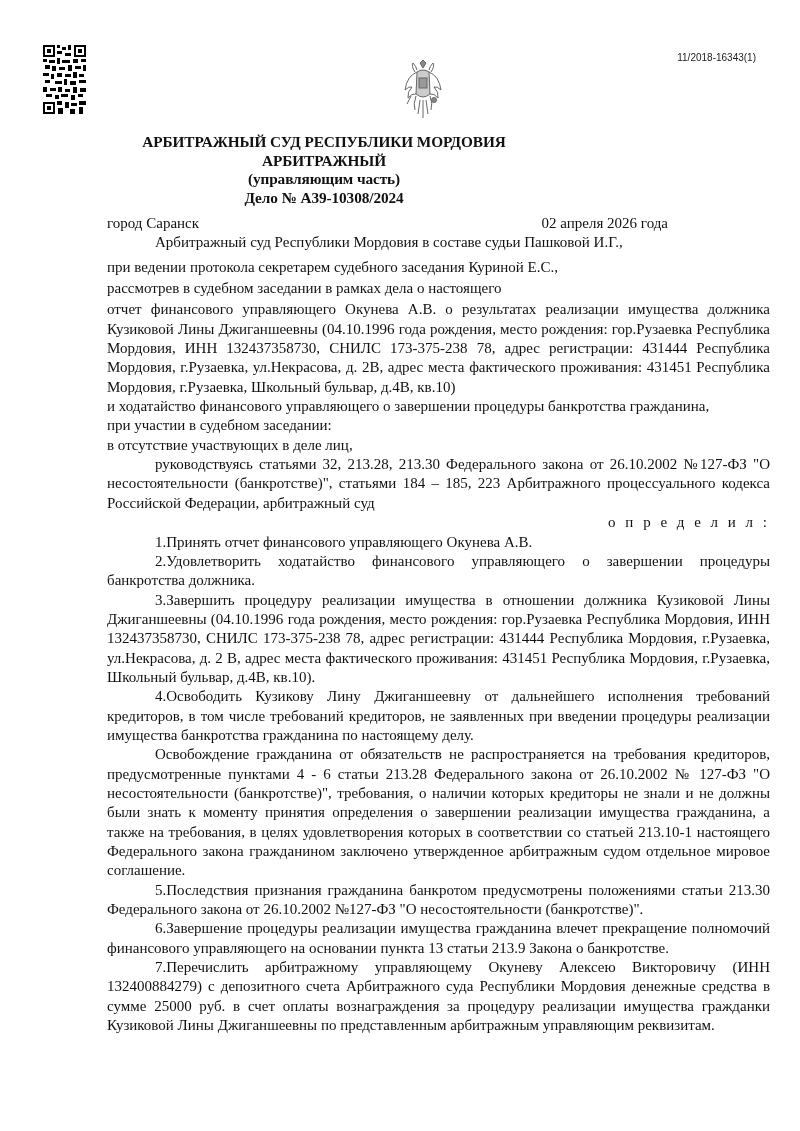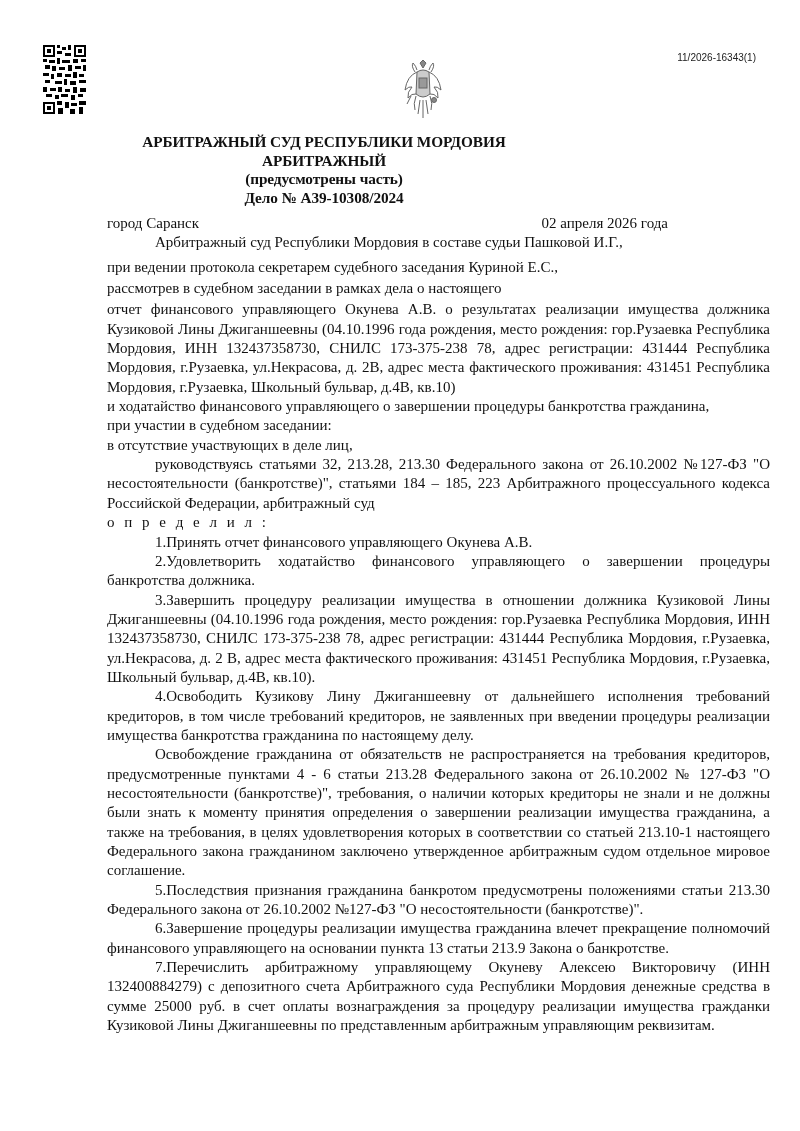--- a/index.html
+++ b/index.html
@@ -8,21 +8,21 @@
   .qr { position: absolute; left: 43px; top: 45px; width: 43px; height: 69px; }
   .docnum { position: absolute; right: 44px; top: 52px; font-family: "Liberation Sans", sans-serif; font-size: 10px; color: #222; }
   .emblem { position: absolute; left: 403px; top: 60px; width: 40px; height: 62px; }
   .header { position: absolute; top: 133px; left: 0; width: 648px; text-align: center; font-weight: bold; font-size: 15.3px; line-height: 18.5px; }
   .header div { letter-spacing: -0.1px; }
   .body { position: absolute; left: 107px; top: 214px; width: 663px; font-size: 15px; line-height: 19.35px; }
   .row { display: flex; justify-content: space-between; }
   .row .date { margin-right: 102px; }
   p { margin: 0; text-align: justify; }
   .ind { text-indent: 48px; }
-  .center { text-align: left; letter-spacing: 3px; }
+  .center { text-align: right; letter-spacing: 3px; }
 </style>
 </head>
 <body>
 
 <svg class="qr" viewBox="0 0 43 69">
   <rect x="0" y="0" width="43" height="43" fill="#fff"></rect>
   <g fill="#000">
     <rect x="0" y="0" width="12" height="12"></rect>
       <rect x="2" y="2" width="8" height="8" fill="#fff"></rect>
       <rect x="4" y="4" width="4" height="4"></rect>
@@ -74,42 +74,42 @@
     <rect x="14" y="56" width="5" height="4"></rect>
       <rect x="22" y="57" width="4" height="6"></rect>
       <rect x="28" y="58" width="6" height="3"></rect>
     <rect x="36" y="56" width="7" height="4"></rect>
       <rect x="15" y="63" width="5" height="6"></rect>
       <rect x="27" y="64" width="5" height="5"></rect>
     <rect x="36" y="62" width="4" height="7"></rect>
   </g>
 </svg>
 
-<div class="docnum">11/2026-16343(1)</div>
+<div class="docnum">11/2018-16343(1)</div>
 
 <svg class="emblem" viewBox="0 0 40 62">
   <g fill="none" stroke="#666" stroke-width="1">
     <path d="M20 8 L17 3 L20 0 L23 3 Z" fill="#888"></path>
     <path d="M12 12 Q8 6 10 3 Q13 6 14 10"></path>
     <path d="M28 12 Q32 6 30 3 Q27 6 26 10"></path>
     <path d="M14 12 Q4 16 2 30 Q6 26 9 27 Q4 32 5 38 Q9 33 13 34"></path>
     <path d="M26 12 Q36 16 38 30 Q34 26 31 27 Q36 32 35 38 Q31 33 27 34"></path>
     <path d="M14 12 Q20 8 26 12 L27 34 Q20 40 13 34 Z" fill="#ccc"></path>
     <rect x="16" y="18" width="8" height="10" fill="#999"></rect>
     <path d="M13 36 Q10 44 12 50 M27 36 Q30 44 28 50"></path>
     <path d="M17 40 L15 54 M23 40 L25 54 M20 40 L20 58"></path>
     <circle cx="31" cy="40" r="2.5" fill="#888"></circle>
     <path d="M8 36 L4 44"></path>
   </g>
 </svg>
 
 <div class="header">
   <div>АРБИТРАЖНЫЙ СУД РЕСПУБЛИКИ МОРДОВИЯ</div>
   <div>АРБИТРАЖНЫЙ</div>
-  <div>(предусмотрены часть)</div>
+  <div>(управляющим часть)</div>
   <div>Дело № А39-10308/2024</div>
 </div>
 
 <div class="body">
   <div class="row">
     <span>город Саранск</span>
     <span class="date">02 апреля 2026 года</span>
   </div>
   <p class="ind">Арбитражный суд Республики Мордовия в составе судьи  Пашковой И.Г.,</p>
   <p style="margin-top:5px">при ведении протокола секретарем судебного заседания Куриной Е.С.,</p>

